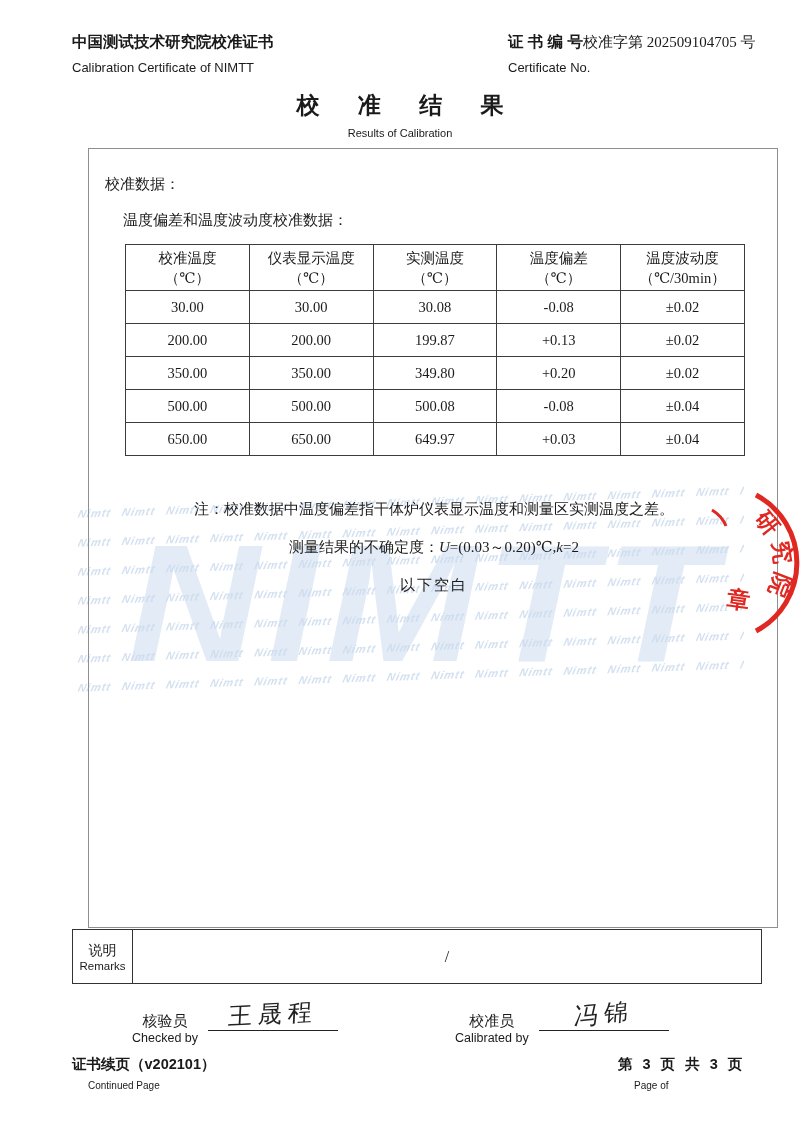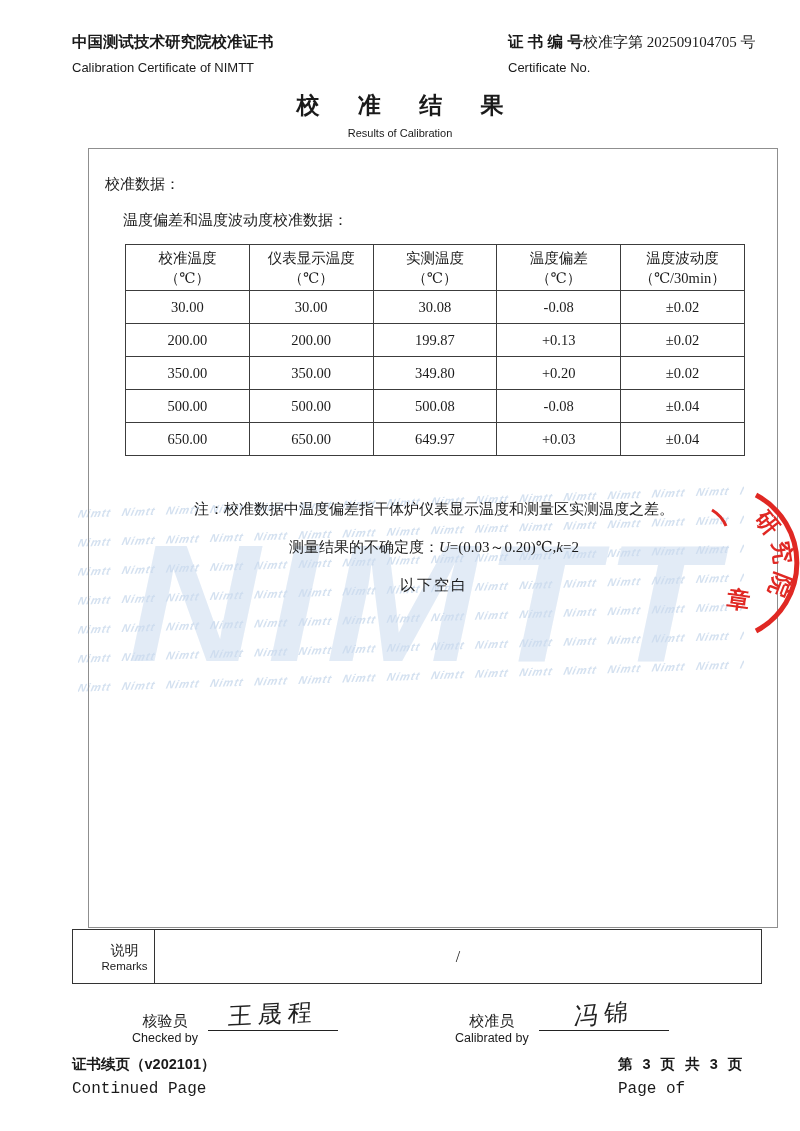--- a/index.html
+++ b/index.html
@@ -44,37 +44,37 @@
   .unc-line  { left:0; top:389px; width:690px; text-align:center; font-size:15px; }
   .unc-line .it { font-style:italic; }
   .blank-line{ left:0; top:427px; width:690px; text-align:center; font-size:15px; letter-spacing:2px; }
 
   
   .stamp { left:640px; top:480px; z-index:3; }
 
   
   .remarks-box { left:72px; top:929px; width:690px; height:55px; border:1px solid #333; display:flex; z-index:2; }
   .remarks-label { width:60px; border-right:1px solid #333; display:flex; flex-direction:column;
-    align-items:center; justify-content:center;margin-left:22px; }
+    align-items:center; justify-content:center; }
   .remarks-label .cn { font-size:14px; }
   .remarks-label .en { font-family:"Liberation Sans",sans-serif; font-size:11.5px; }
   .remarks-content { flex:1; display:flex; align-items:center; justify-content:center; font-size:16px; }
 
   
   .sig-group { display:flex; align-items:flex-end; gap:10px; z-index:2; }
   .sig-label { text-align:center; }
   .sig-label .cn { font-size:15px; }
   .sig-label .en { font-family:"Liberation Sans",sans-serif; font-size:12.5px; }
   .sig-line { width:130px; border-bottom:1.5px solid #222; text-align:center; padding-bottom:0; margin-bottom:14px; }
   .sig-name { display:inline-block; font-size:24px; letter-spacing:6px; color:#222;
     font-family:"DejaVu Sans",sans-serif; transform:rotate(-3deg) skewX(-6deg); }
 
   
   .ftr-cn { font-size:14.5px; font-weight:bold; font-family:"Liberation Sans",sans-serif; }
-  .ftr-en { font-size:16px; font-family:Liberation Mono, monospace; }
+  .ftr-en { font-size:10px; font-family:Liberation Sans, sans-serif;margin-left:16px; }
 </style>
 </head>
 <body>
 
 <div class="abs wm-band">
   <div class="wm-row">Nimtt  Nimtt  Nimtt  Nimtt  Nimtt  Nimtt  Nimtt  Nimtt  Nimtt  Nimtt  Nimtt  Nimtt  Nimtt  Nimtt  Nimtt  Nimtt  Nimtt  Nimtt  Nimtt  Nimtt  Nimtt  Nimtt  Nimtt  Nimtt  Nimtt  Nimtt  Nimtt  Nimtt  Nimtt  Nimtt  Nimtt  Nimtt  Nimtt  Nimtt  Nimtt  Nimtt  Nimtt  Nimtt  Nimtt  Nimtt  Nimtt  Nimtt  Nimtt  Nimtt  Nimtt  Nimtt  Nimtt  Nimtt  Nimtt  Nimtt  Nimtt  Nimtt  Nimtt  Nimtt  Nimtt  Nimtt  Nimtt  Nimtt  Nimtt  Nimtt  </div>
   <div class="wm-row">Nimtt  Nimtt  Nimtt  Nimtt  Nimtt  Nimtt  Nimtt  Nimtt  Nimtt  Nimtt  Nimtt  Nimtt  Nimtt  Nimtt  Nimtt  Nimtt  Nimtt  Nimtt  Nimtt  Nimtt  Nimtt  Nimtt  Nimtt  Nimtt  Nimtt  Nimtt  Nimtt  Nimtt  Nimtt  Nimtt  Nimtt  Nimtt  Nimtt  Nimtt  Nimtt  Nimtt  Nimtt  Nimtt  Nimtt  Nimtt  Nimtt  Nimtt  Nimtt  Nimtt  Nimtt  Nimtt  Nimtt  Nimtt  Nimtt  Nimtt  Nimtt  Nimtt  Nimtt  Nimtt  Nimtt  Nimtt  Nimtt  Nimtt  Nimtt  Nimtt  </div>
   <div class="wm-row">Nimtt  Nimtt  Nimtt  Nimtt  Nimtt  Nimtt  Nimtt  Nimtt  Nimtt  Nimtt  Nimtt  Nimtt  Nimtt  Nimtt  Nimtt  Nimtt  Nimtt  Nimtt  Nimtt  Nimtt  Nimtt  Nimtt  Nimtt  Nimtt  Nimtt  Nimtt  Nimtt  Nimtt  Nimtt  Nimtt  Nimtt  Nimtt  Nimtt  Nimtt  Nimtt  Nimtt  Nimtt  Nimtt  Nimtt  Nimtt  Nimtt  Nimtt  Nimtt  Nimtt  Nimtt  Nimtt  Nimtt  Nimtt  Nimtt  Nimtt  Nimtt  Nimtt  Nimtt  Nimtt  Nimtt  Nimtt  Nimtt  Nimtt  Nimtt  Nimtt  </div>
   <div class="wm-row">Nimtt  Nimtt  Nimtt  Nimtt  Nimtt  Nimtt  Nimtt  Nimtt  Nimtt  Nimtt  Nimtt  Nimtt  Nimtt  Nimtt  Nimtt  Nimtt  Nimtt  Nimtt  Nimtt  Nimtt  Nimtt  Nimtt  Nimtt  Nimtt  Nimtt  Nimtt  Nimtt  Nimtt  Nimtt  Nimtt  Nimtt  Nimtt  Nimtt  Nimtt  Nimtt  Nimtt  Nimtt  Nimtt  Nimtt  Nimtt  Nimtt  Nimtt  Nimtt  Nimtt  Nimtt  Nimtt  Nimtt  Nimtt  Nimtt  Nimtt  Nimtt  Nimtt  Nimtt  Nimtt  Nimtt  Nimtt  Nimtt  Nimtt  Nimtt  Nimtt  </div>
   <div class="wm-row">Nimtt  Nimtt  Nimtt  Nimtt  Nimtt  Nimtt  Nimtt  Nimtt  Nimtt  Nimtt  Nimtt  Nimtt  Nimtt  Nimtt  Nimtt  Nimtt  Nimtt  Nimtt  Nimtt  Nimtt  Nimtt  Nimtt  Nimtt  Nimtt  Nimtt  Nimtt  Nimtt  Nimtt  Nimtt  Nimtt  Nimtt  Nimtt  Nimtt  Nimtt  Nimtt  Nimtt  Nimtt  Nimtt  Nimtt  Nimtt  Nimtt  Nimtt  Nimtt  Nimtt  Nimtt  Nimtt  Nimtt  Nimtt  Nimtt  Nimtt  Nimtt  Nimtt  Nimtt  Nimtt  Nimtt  Nimtt  Nimtt  Nimtt  Nimtt  Nimtt  </div>

